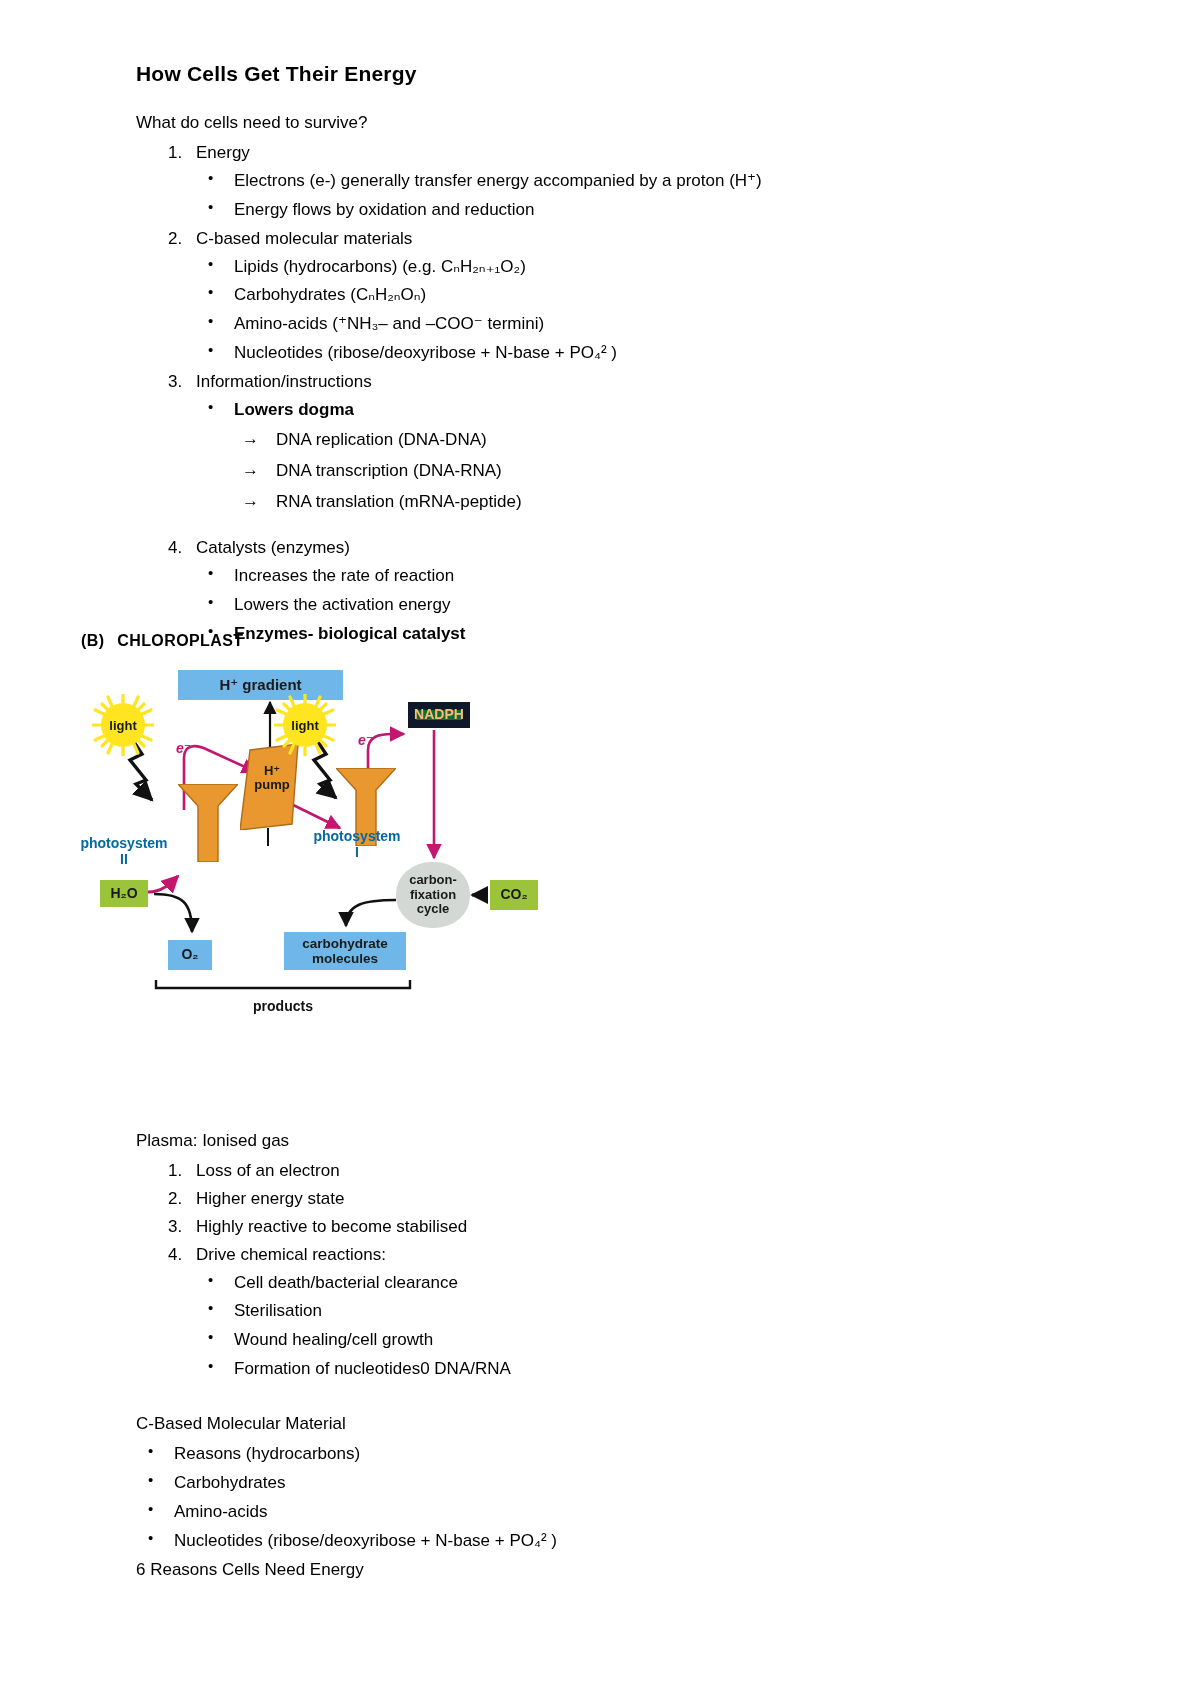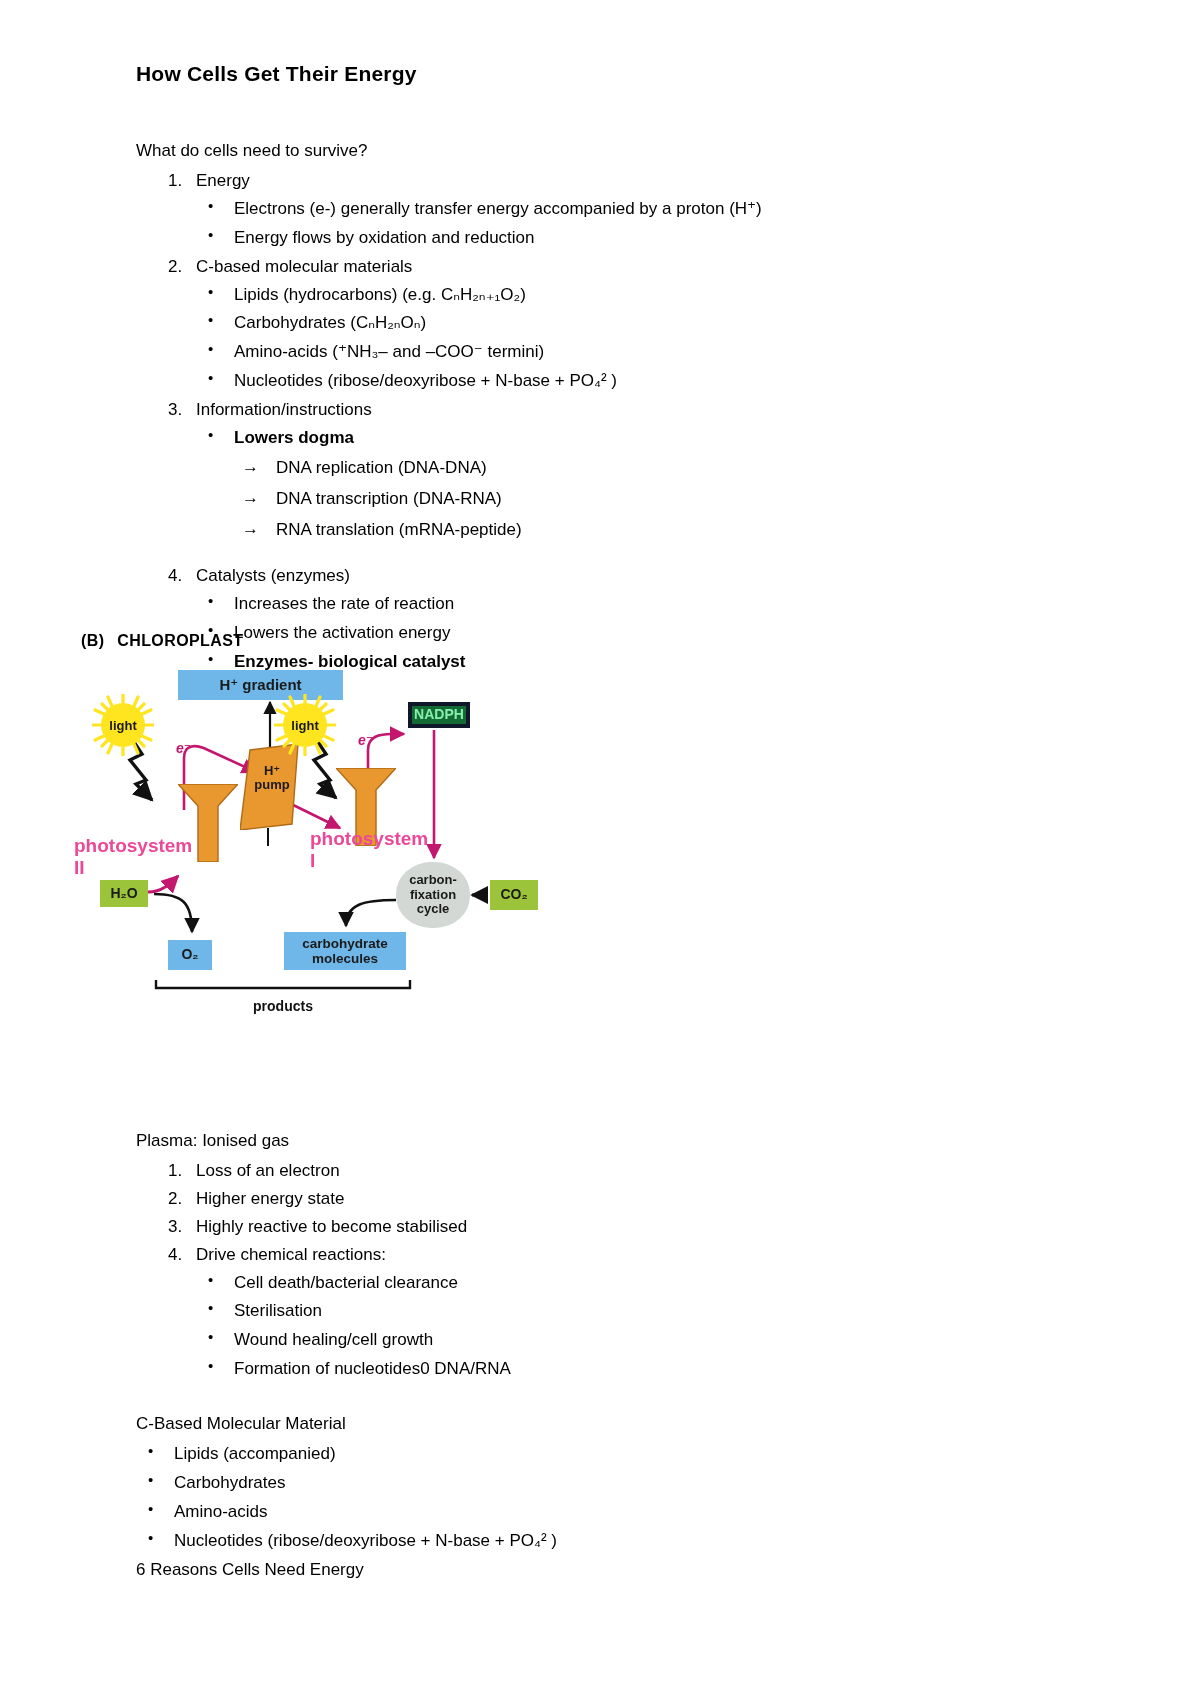--- a/index.html
+++ b/index.html
@@ -21,21 +21,21 @@
   }
   .content {
     position: absolute;
     left: 136px;
     top: 62px;
     width: 940px;
   }
   h1.doc-title {
     font-size: 21px;
     font-weight: bold;
-    margin: 0 0 52px 0;
+    margin: 0 0 24px 0;
     letter-spacing: 0.2px;
   }
   .para {
     font-size: 17px;
     margin: 0 0 4px 0;
     line-height: 1.55;
   }
   ol.num-list {
     list-style: none;
     margin: 0;
@@ -117,21 +117,21 @@
     box-sizing: border-box;
     display: flex;
     align-items: center;
     justify-content: center;
     text-align: center;
     font-weight: bold;
     line-height: 1.12;
   }
   .blue  { background: #6FB7E9; color: #1a1a1a; }
   .green { background: #9CC43B; color: #1a1a1a; }
-  .dgreen{ background: #136A34; color: #86efac; border: 4px solid #0f172a; }
+  .dgreen{ background: #136A34; color: #fdba74; border: 8px solid #0f172a; }
   .grey-oval {
     background: #D3D8D4;
     border-radius: 48%;
     color: #1a1a1a;
   }
 
   
   .hgrad { left: 100px; top: 38px; width: 165px; height: 30px; font-size: 15px; }
 
   
@@ -165,24 +165,25 @@
     text-align: center; font-size: 13px; font-weight: bold; line-height: 1.1;
     z-index: 3; color: #1a1a1a;
   }
 
   
   .nadph { left: 330px; top: 70px; width: 62px; height: 26px; font-size: 14px; }
 
   
   .lbl {
     position: absolute;
-    font-size: 19px;
+    font-size: 14px;
     font-weight: bold;
-    color: #ec4899;
+    color: #0369a1;
     line-height: 1.15;
+    text-align: center;
   }
   .lbl-ps2 { left: -4px; top: 203px; width: 100px; }
   .lbl-ps1 { left: 232px; top: 196px; width: 94px; }
 
   .h2o { left: 22px; top: 248px; width: 48px; height: 27px; font-size: 14px; }
   .co2 { left: 412px; top: 248px; width: 48px; height: 30px; font-size: 14px; }
   .cfc { left: 318px; top: 230px; width: 74px; height: 66px; font-size: 13px; }
   .o2  { left: 90px; top: 308px; width: 44px; height: 30px; font-size: 14px; }
   .carb{ left: 206px; top: 300px; width: 122px; height: 38px; font-size: 13.5px; }
 
@@ -493,21 +494,21 @@
         </ul>
       </li>
     </ol>
 
     <div class="spacer-md"></div>
 
     <p class="para">C-Based Molecular Material</p>
     <ul class="bullets">
       <li>
         <span class="dot">•</span>
-        <span>Lipids (accompanied)</span>
+        <span>Reasons (hydrocarbons)</span>
       </li>
       <li>
         <span class="dot">•</span>
         <span>Carbohydrates</span>
       </li>
       <li>
         <span class="dot">•</span>
         <span>Amino-acids</span>
       </li>
       <li>

